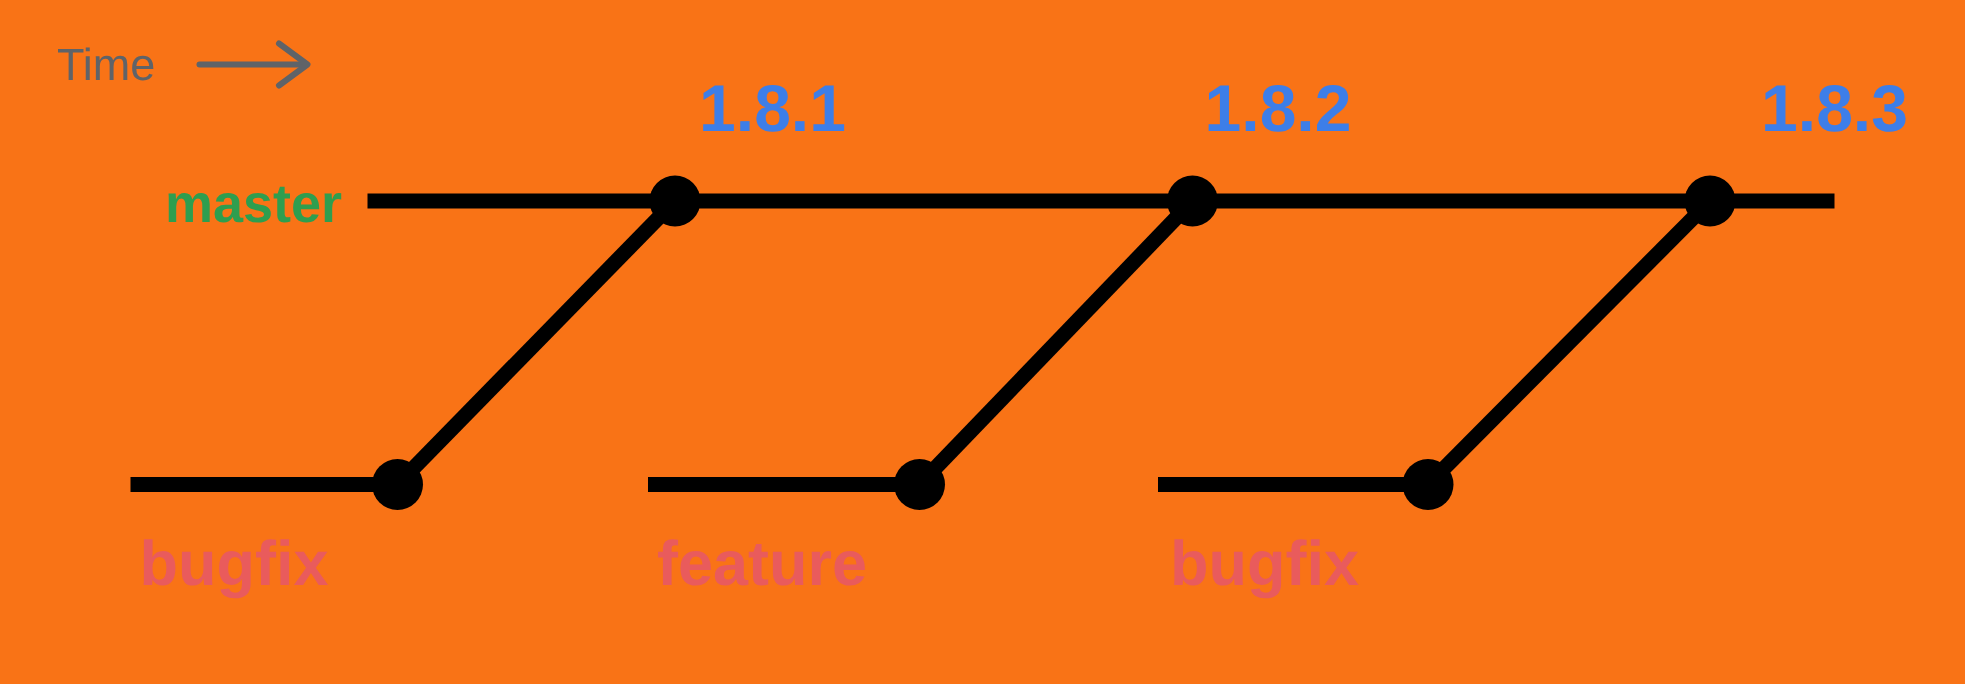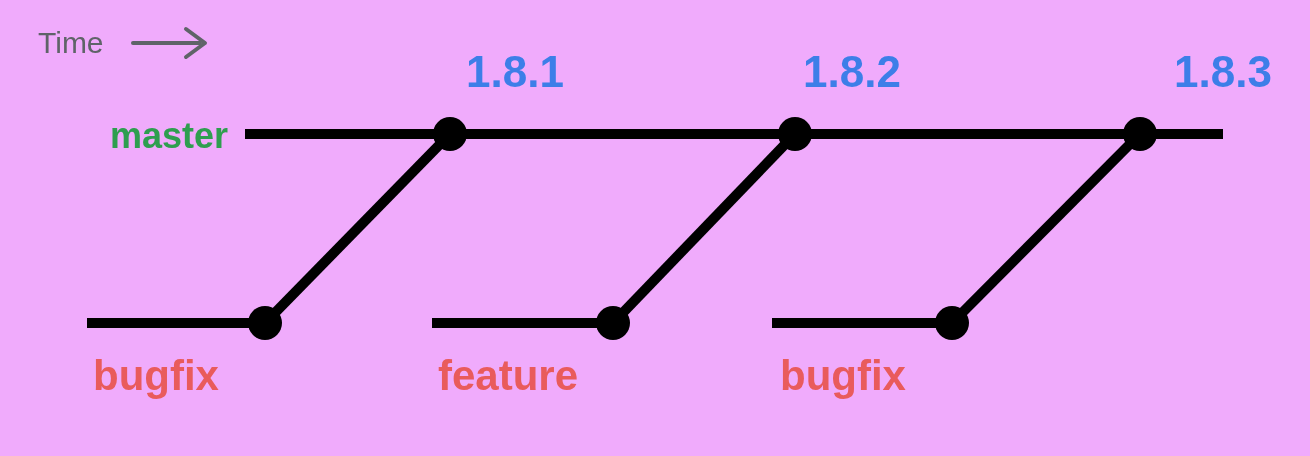--- a/index.html
+++ b/index.html
@@ -4,21 +4,21 @@
 <style>
   html, body {
     margin: 0;
     padding: 0;
     background: #ffffff;
   }
   .canvas {
     position: relative;
     width: 1310px;
     height: 456px;
-    background: #f0abfc;
+    background: #f97316;
     overflow: hidden;
   }
   svg text {
     font-family: "Liberation Sans", sans-serif;
   }
 </style>
 </head>
 <body>
 
 <div class="canvas">

